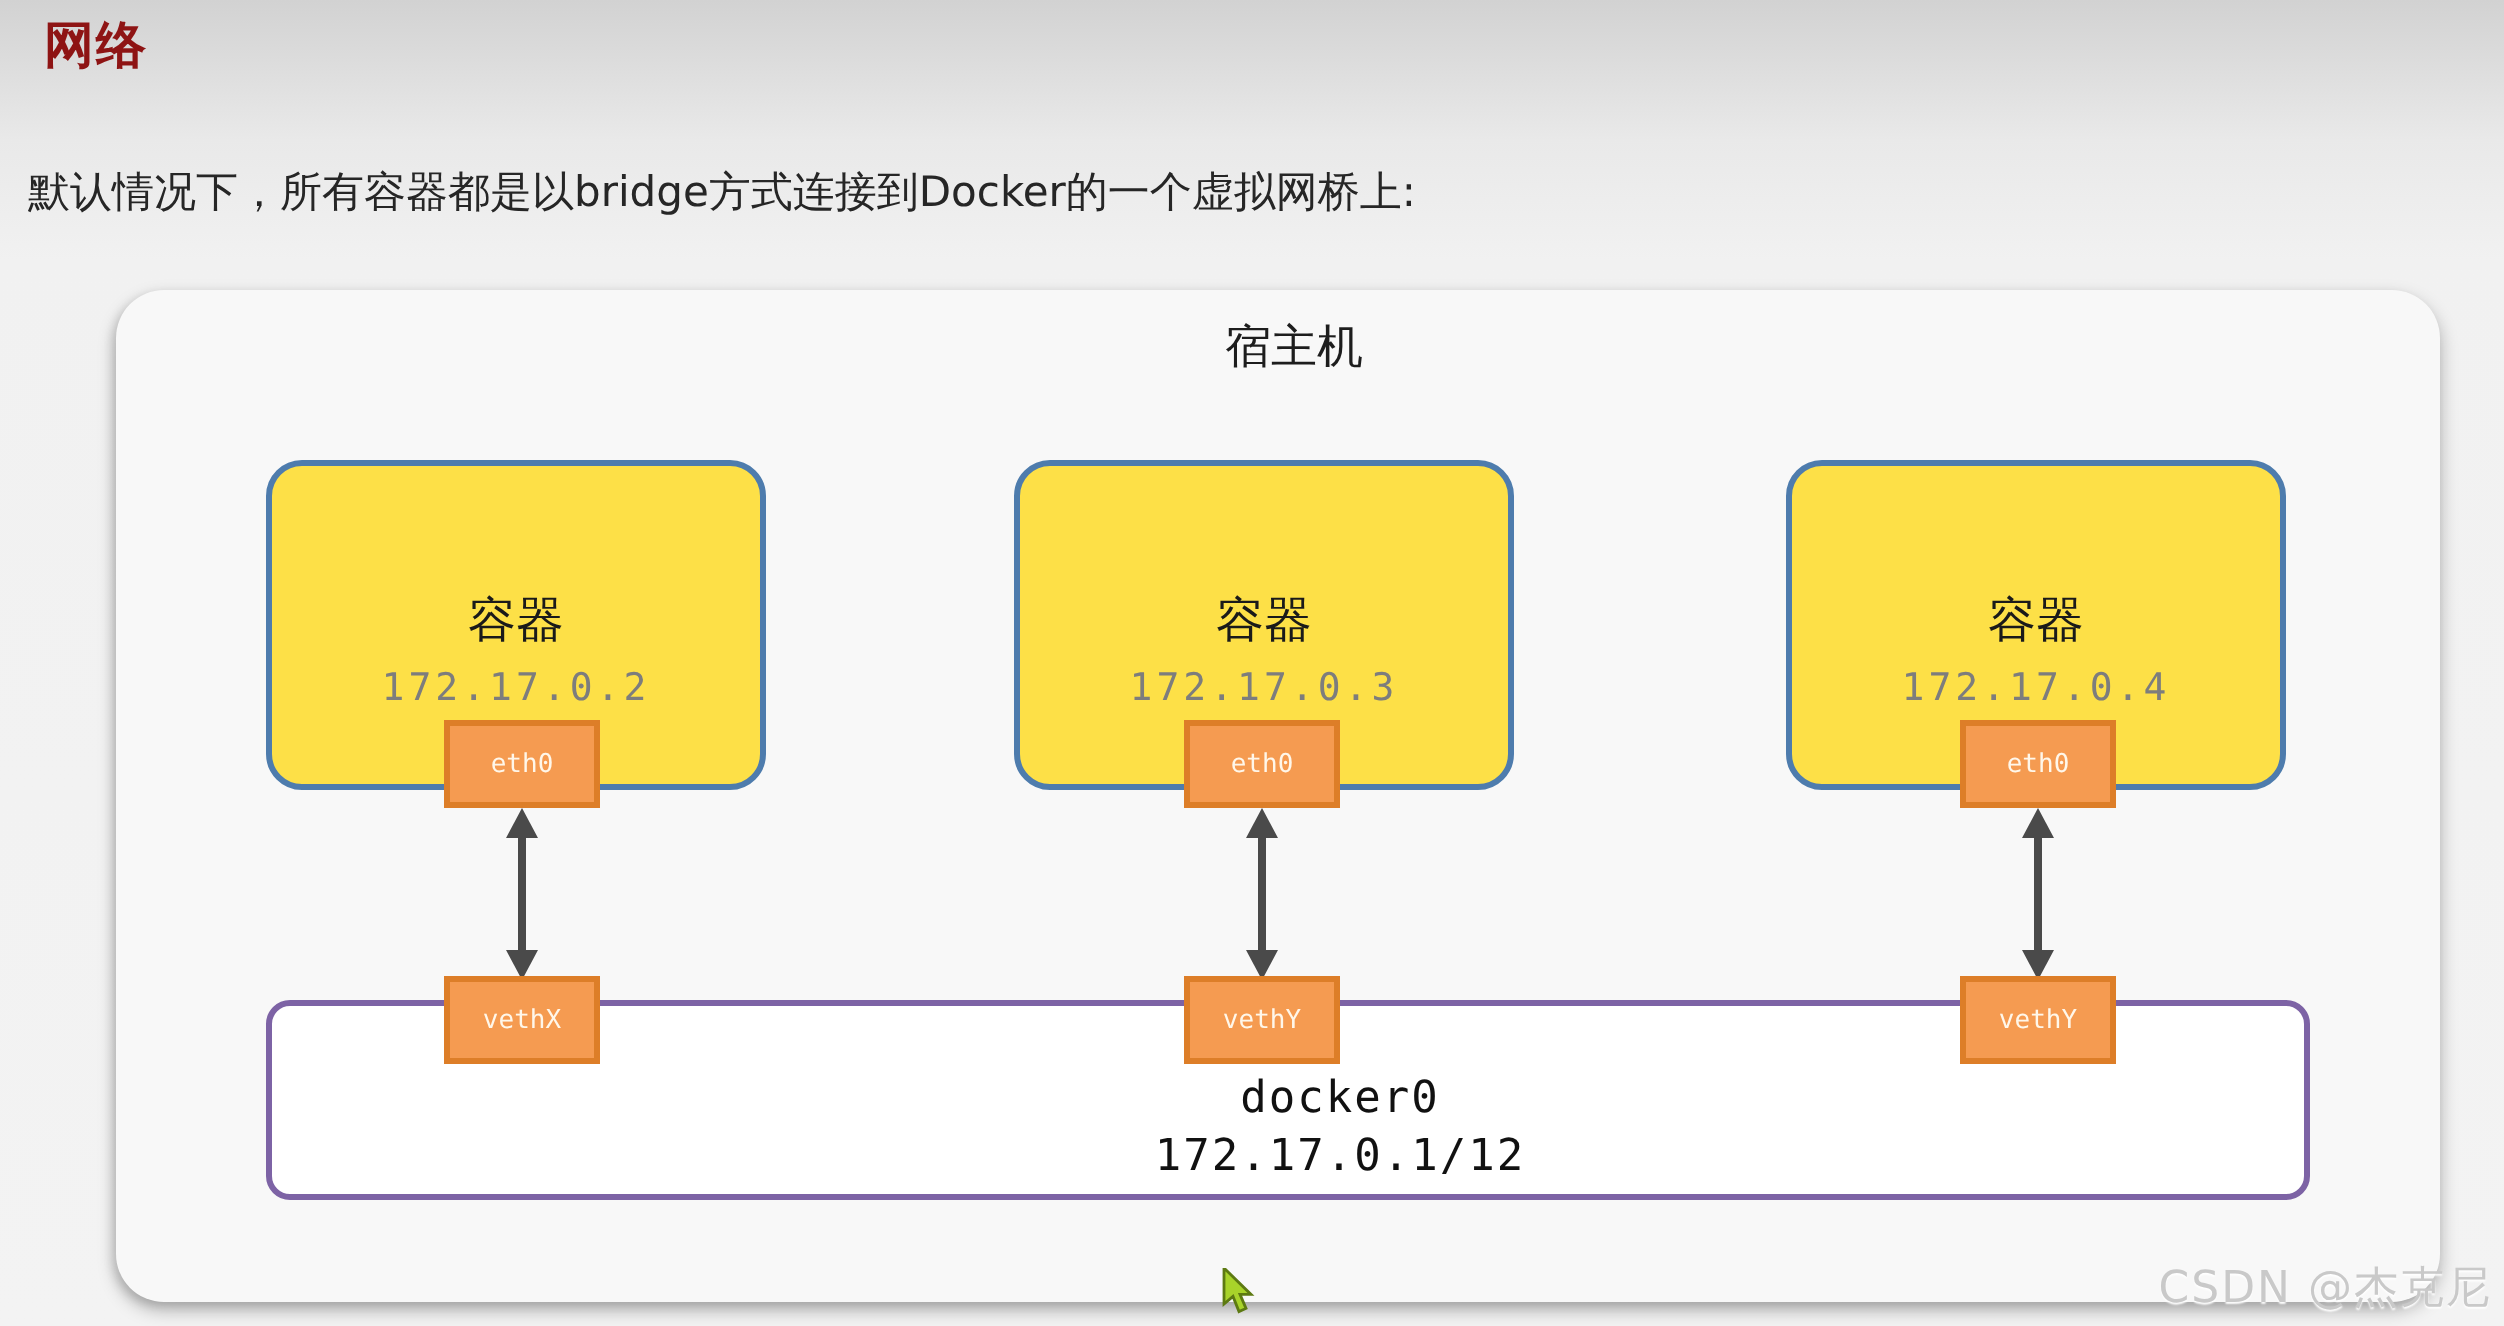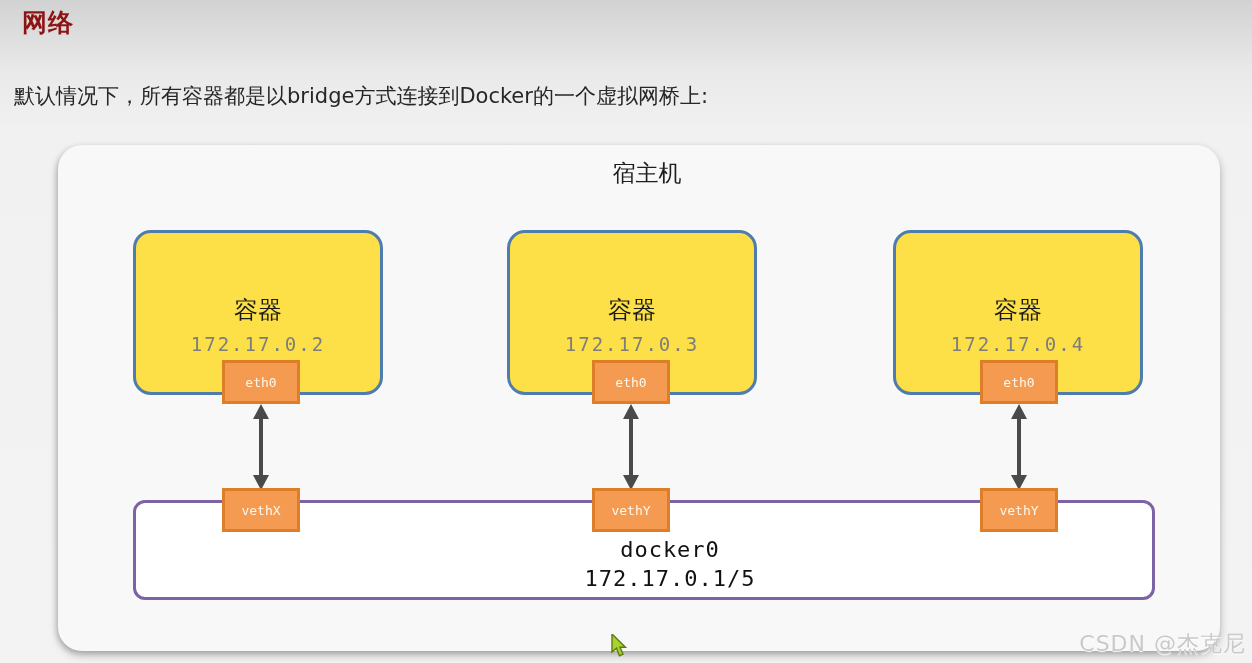--- a/index.html
+++ b/index.html
@@ -123,21 +123,21 @@
     </svg>
     <svg class="arrow-svg arr-3" width="18" height="86" viewBox="0 0 18 86">
       <line x1="9" y1="10" x2="9" y2="76" stroke="#4a4a4a" stroke-width="4"></line>
       <polygon points="9,0 17,15 1,15" fill="#4a4a4a"></polygon>
       <polygon points="9,86 1,71 17,71" fill="#4a4a4a"></polygon>
     </svg>
 
     <div class="bridge-box">
       <div class="bridge-text">
         <div>docker0</div>
-        <div>172.17.0.1/5</div>
+        <div>172.17.0.1/12</div>
       </div>
     </div>
 
     <div class="iface-badge veth-badge eth-1">vethX</div>
     <div class="iface-badge veth-badge eth-2">vethY</div>
     <div class="iface-badge veth-badge eth-3">vethY</div>
   </div>
 
   <div class="watermark">CSDN @杰克尼</div>
 

